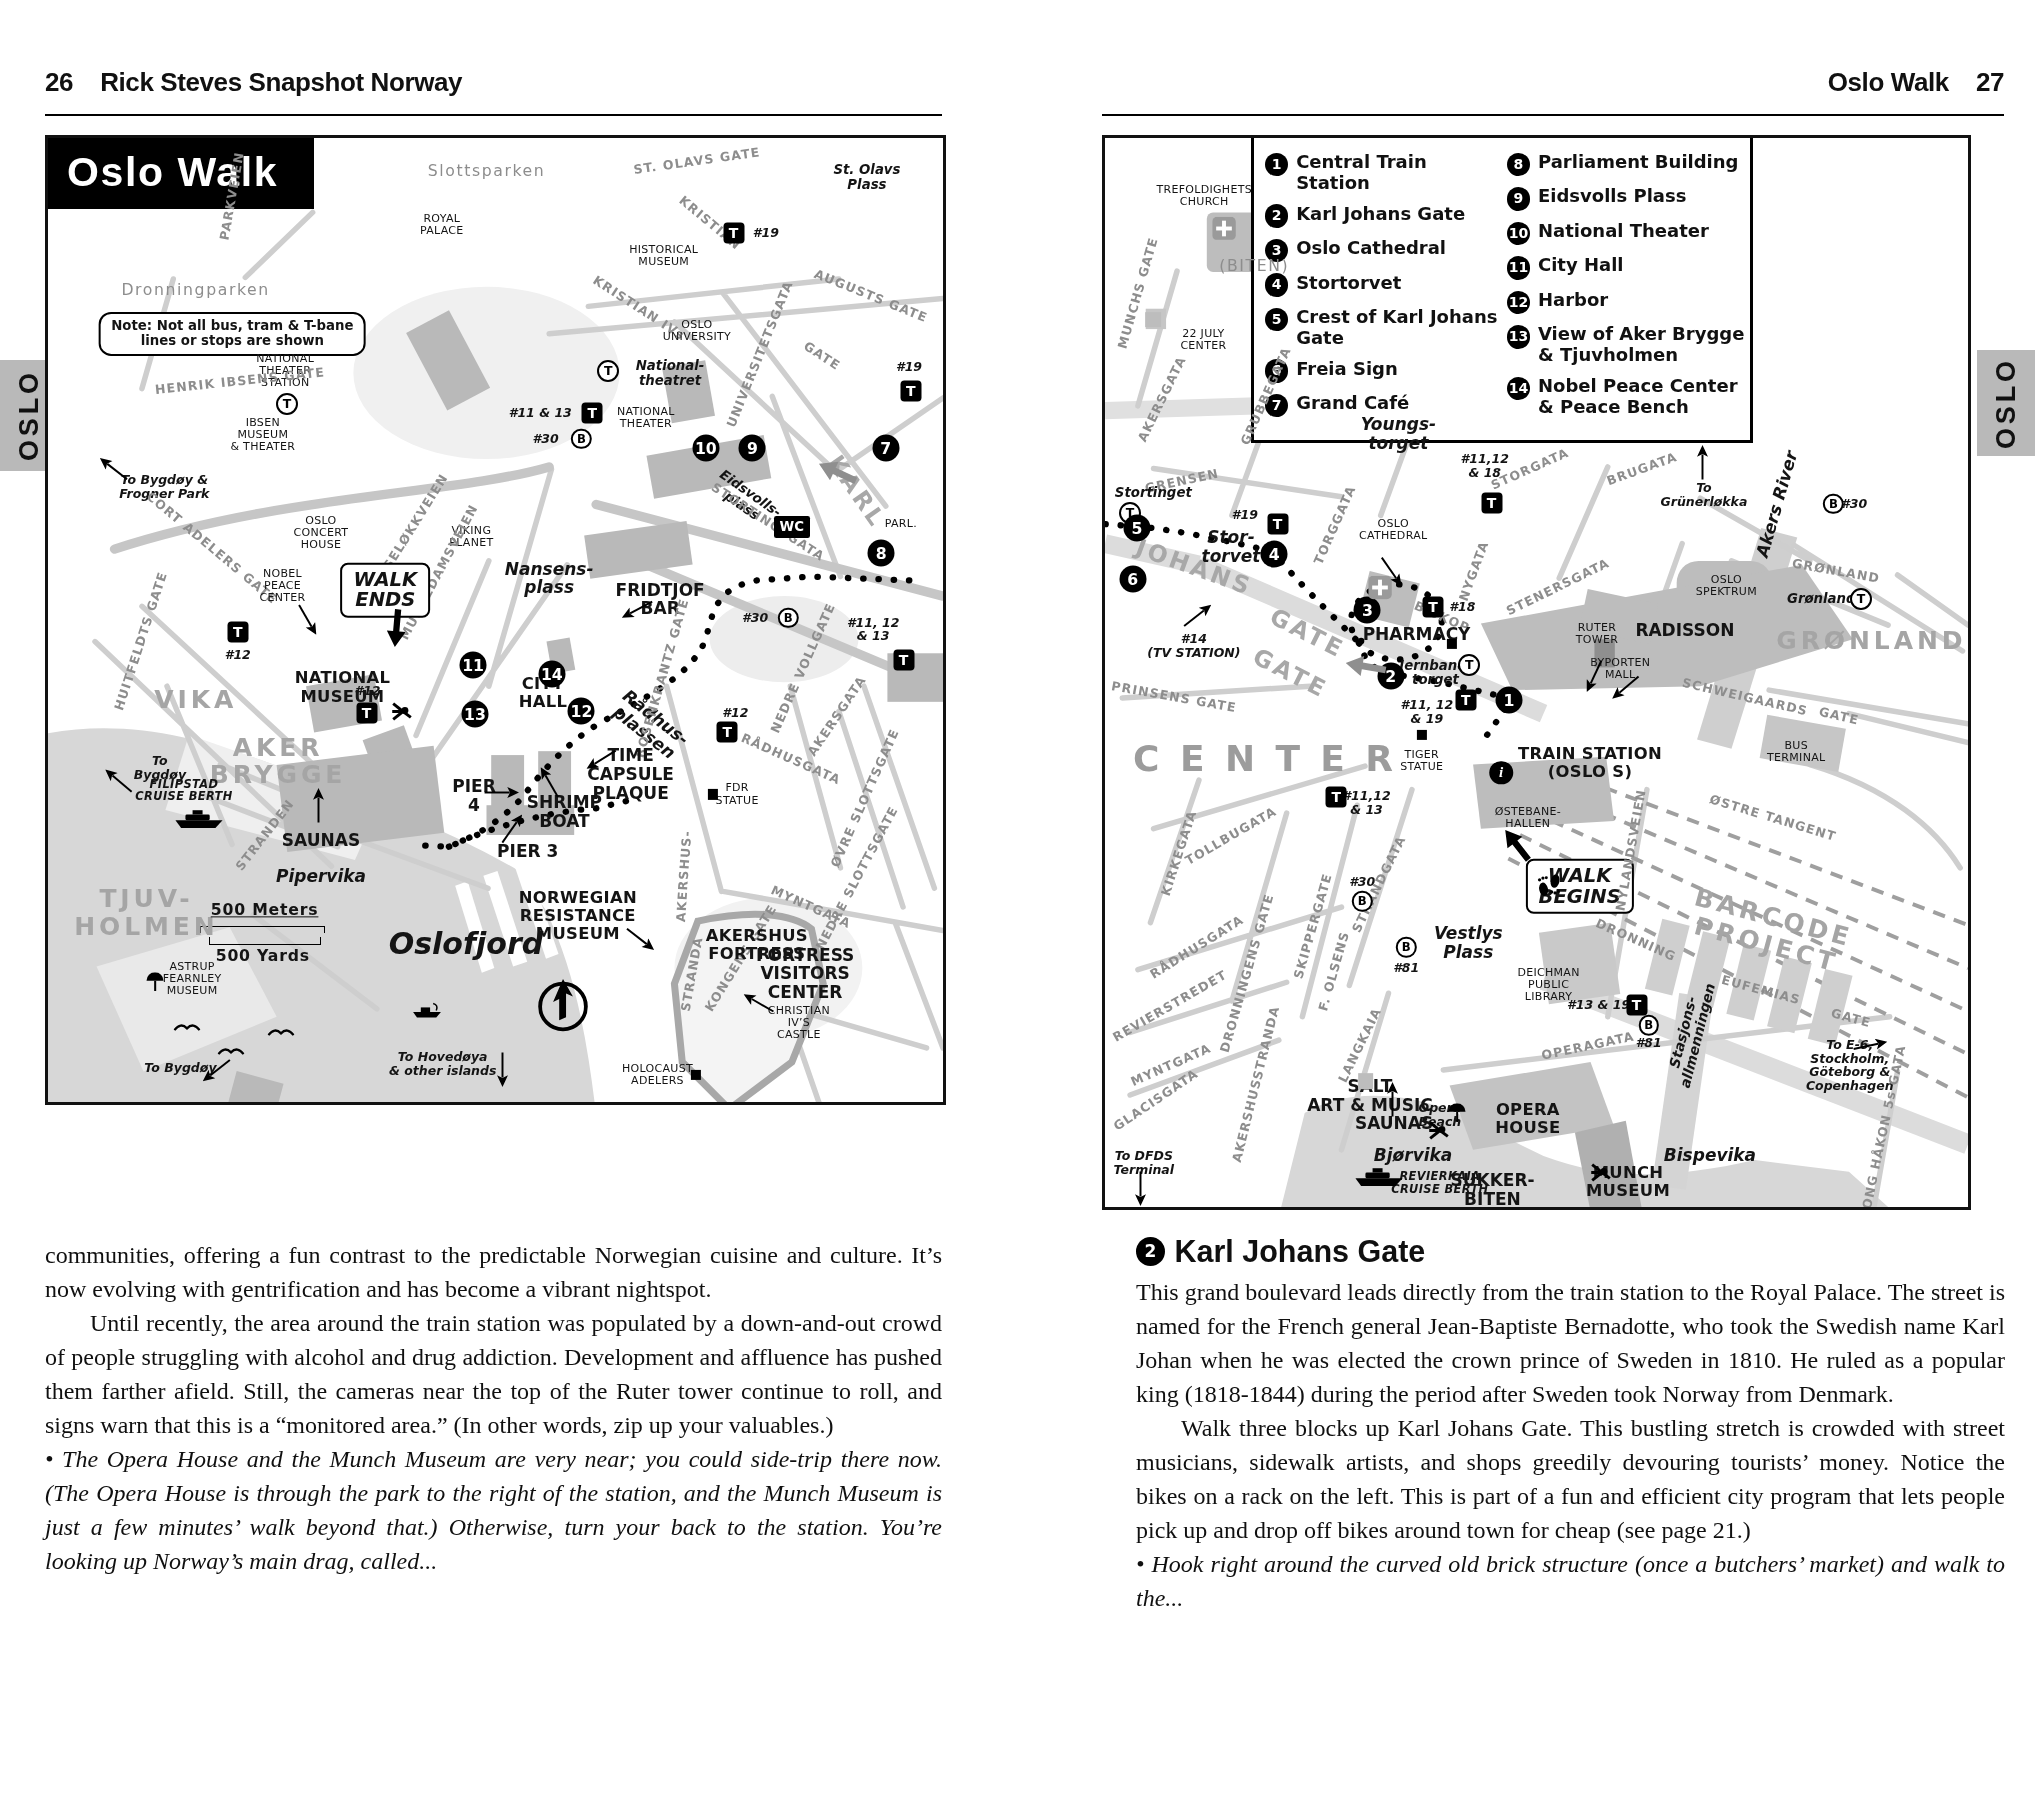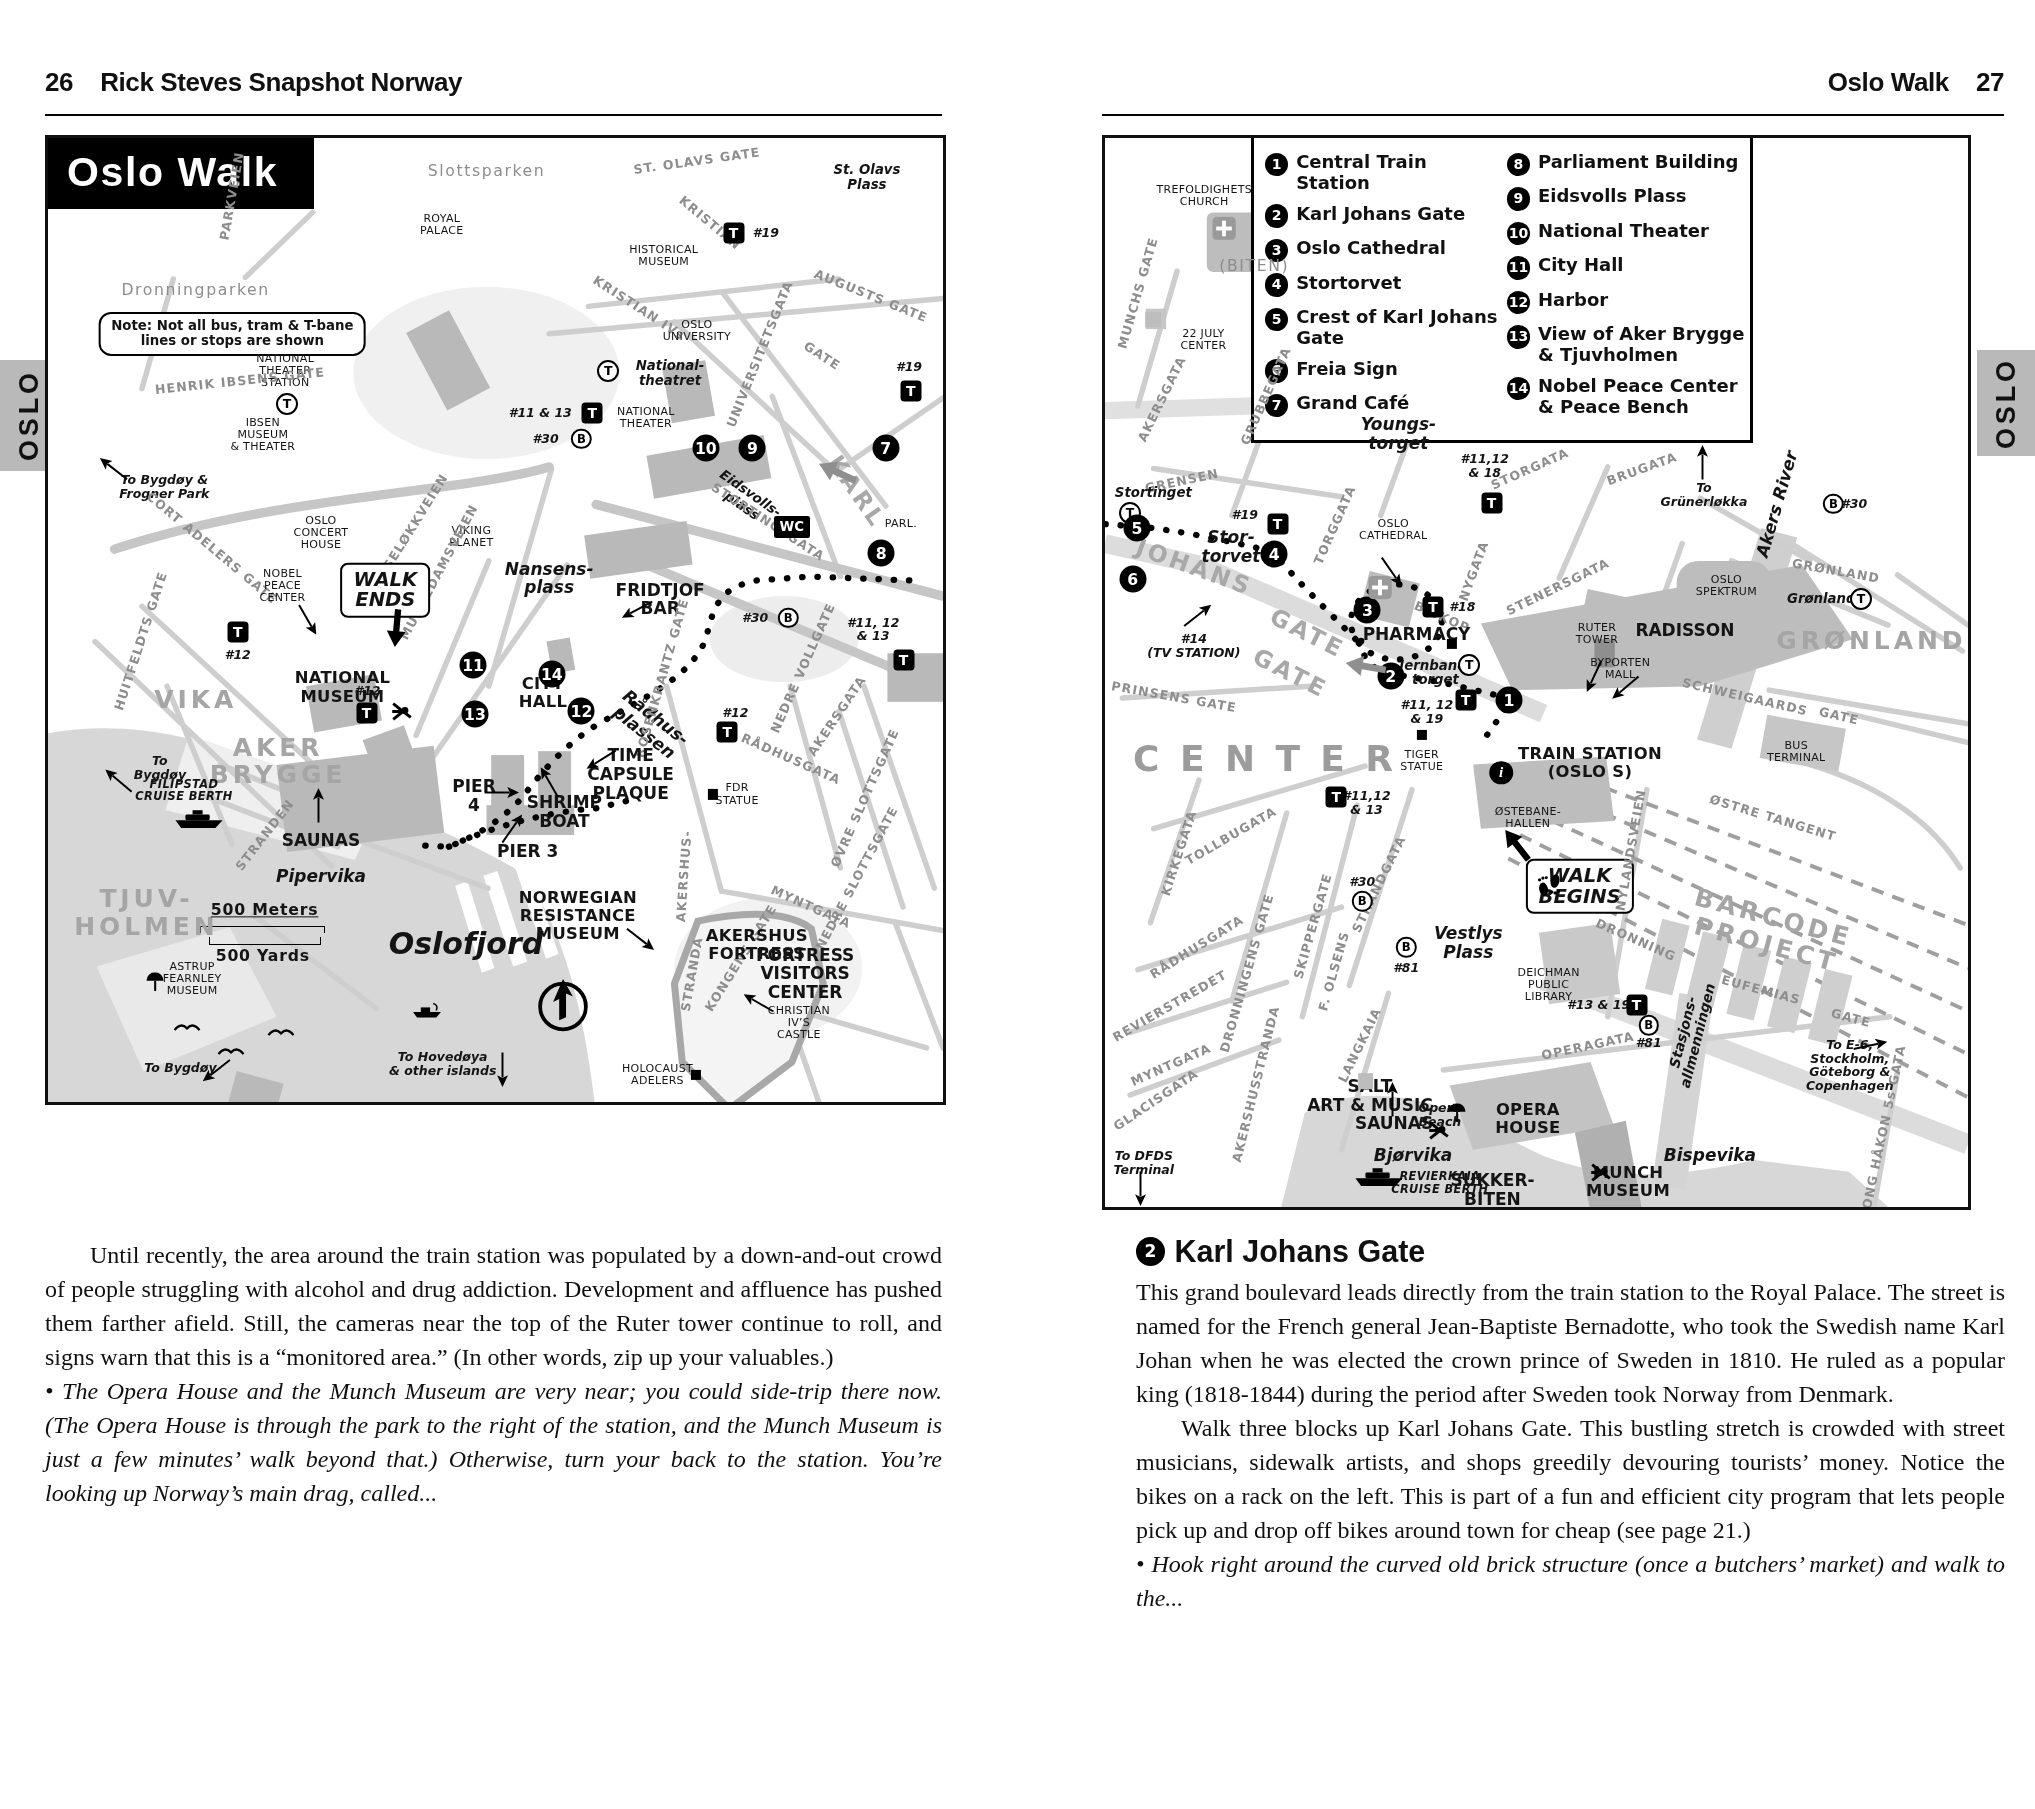--- a/index.html
+++ b/index.html
@@ -848,20 +848,21 @@
             <line x1="12" y1="12" x2="20" y2="18"></line>
           </g>
           <circle cx="14" cy="11" r="3.5" fill="#000"></circle>
         </svg></div>
       <div class="mk" style="left: 30.2%; top: 88.2%; transform: translate(-50%, -50%) rotate(0deg);">
         <div class="mgsq"></div>
       </div>
     </div>
 
   <div class="col" style="left:45px;top:1238px;width:897px;">
+    <p>communities, offering a fun contrast to the predictable Norwegian cuisine and culture. It’s now evolving with gentrification and has become a vibrant nightspot.</p>
     <p class="ind">Until recently, the area around the train station was populated by a down-and-out crowd of people struggling with alcohol and drug addiction. Development and affluence has pushed them farther afield. Still, the cameras near the top of the Ruter tower continue to roll, and signs warn that this is a “monitored area.” (In other words, zip up your valuables.)</p>
     <p class="it">• The Opera House and the Munch Museum are very near; you could side-trip there now. (The Opera House is through the park to the right of the station, and the Munch Museum is just a few minutes’ walk beyond that.) Otherwise, turn your back to the station. You’re looking up Norway’s main drag, called...</p>
   </div>
 
   <div class="col" style="left:1136px;top:1235px;width:869px;">
     <h3 class="sechead">
       <span class="numchip">2</span>
       <span>Karl Johans Gate</span>
     </h3>
     <p>This grand boulevard leads directly from the train station to the Royal Palace. The street is named for the French general Jean-Baptiste Bernadotte, who took the Swedish name Karl Johan when he was elected the crown prince of Sweden in 1810. He ruled as a popular king (1818-1844) during the period after Sweden took Norway from Denmark.</p>

